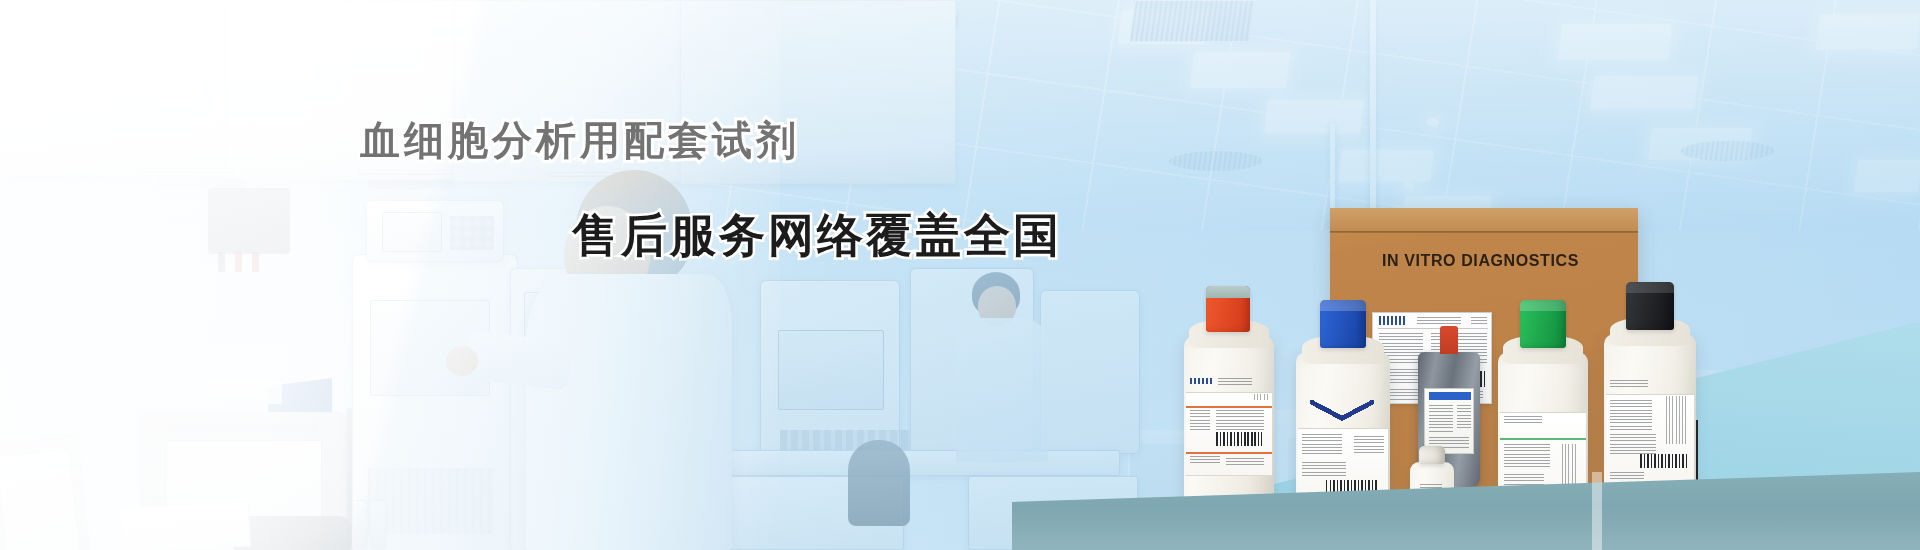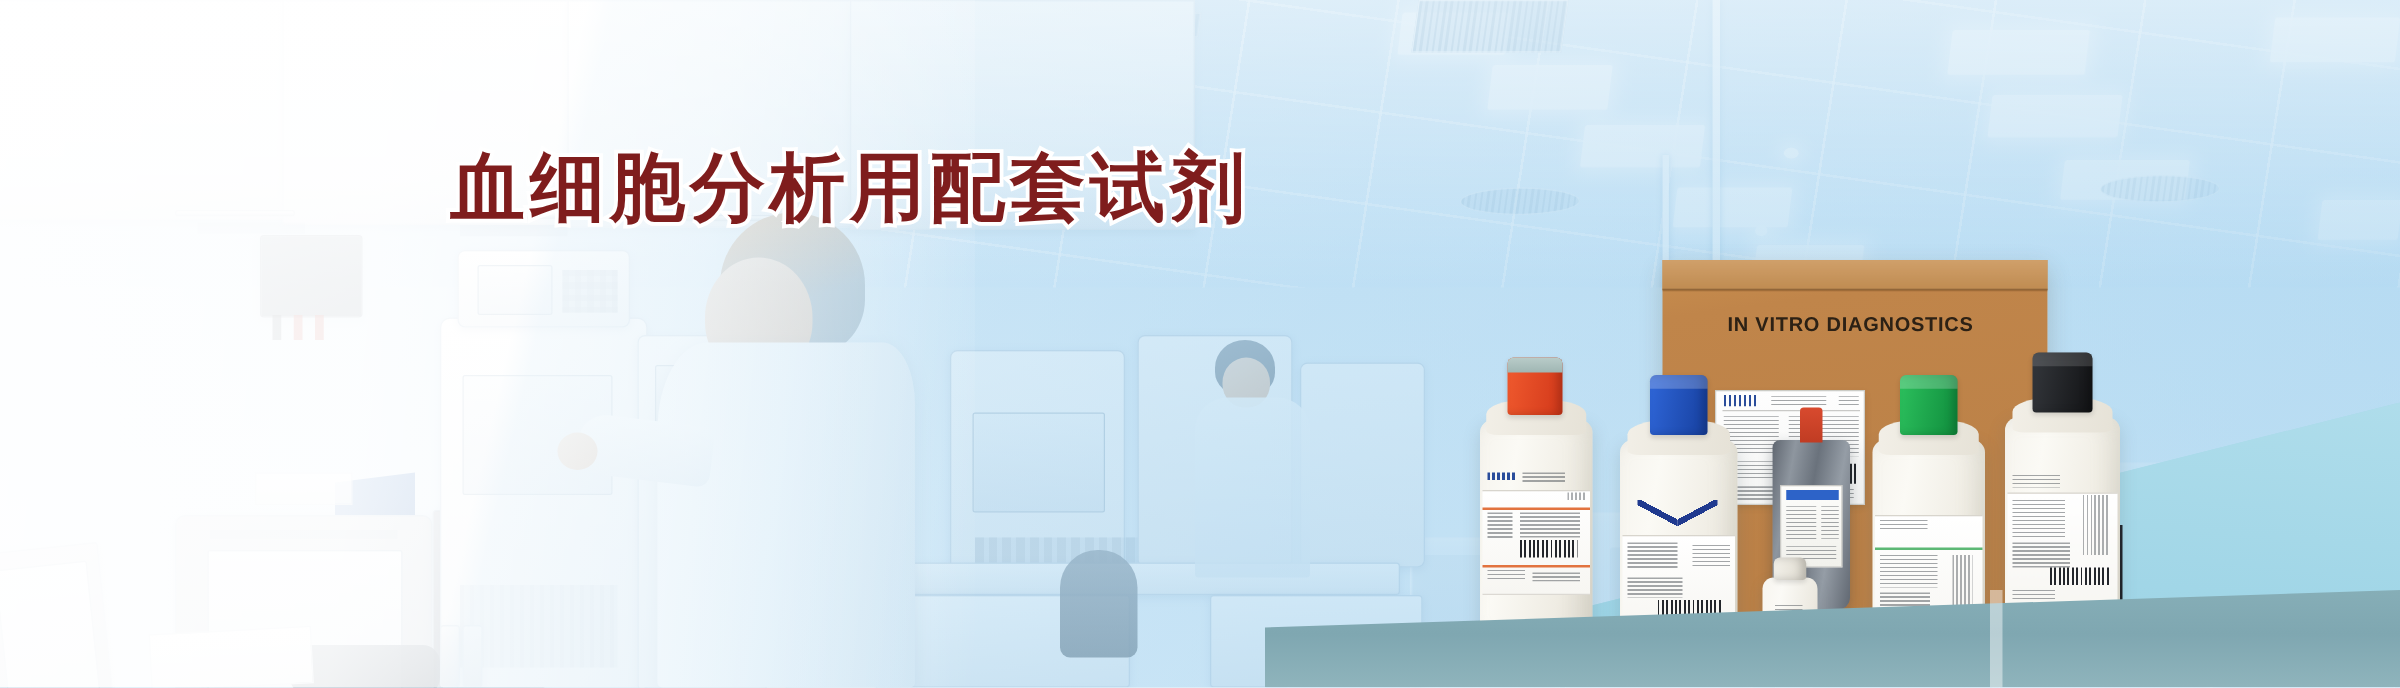--- a/index.html
+++ b/index.html
@@ -269,22 +269,22 @@
     background-image:repeating-linear-gradient(90deg, rgba(90,95,100,.5) 0 1px, rgba(255,255,255,0) 1px 3.2px);
   }
 
   
   .headline-wrap {
     position:absolute; left:0; top:0; width:1920px; height:550px;
     pointer-events:none;
   }
   .title-main {
     position:absolute; left:360px; top:120px;
-    font-size:60px; font-weight:bold; letter-spacing:4px;
-    color:#7f1d1d;
+    font-size:40px; font-weight:bold; letter-spacing:4px;
+    color:#737373;
     font-family:"DejaVu Sans","Liberation Sans",sans-serif;
     -webkit-text-stroke:6px #ffffff;
     paint-order: stroke fill;
     white-space:nowrap;
     line-height:1;
   }
   .title-sub {
     position:absolute; left:572px; top:212px;
     font-size:46px; font-weight:bold; letter-spacing:3px;
     color:#1c1c1c;
@@ -543,15 +543,16 @@
     <div class="barcode" style="left:36px;top:120px;width:48px;height:14px;"></div>
     <div class="minitext-v" style="left:62px;top:62px;width:22px;height:48px;"></div>
     <div class="minitext" style="left:6px;top:138px;width:34px;height:9px;"></div>
   </div>
 
   <div class="table-edge"></div>
   <div class="edge-gap"></div>
 
   <div class="headline-wrap">
     <h1 class="title-main">血细胞分析用配套试剂</h1>
+    <h2 class="title-sub">售后服务网络覆盖全国</h2>
   </div>
 
 </div>
 
 </body></html>

